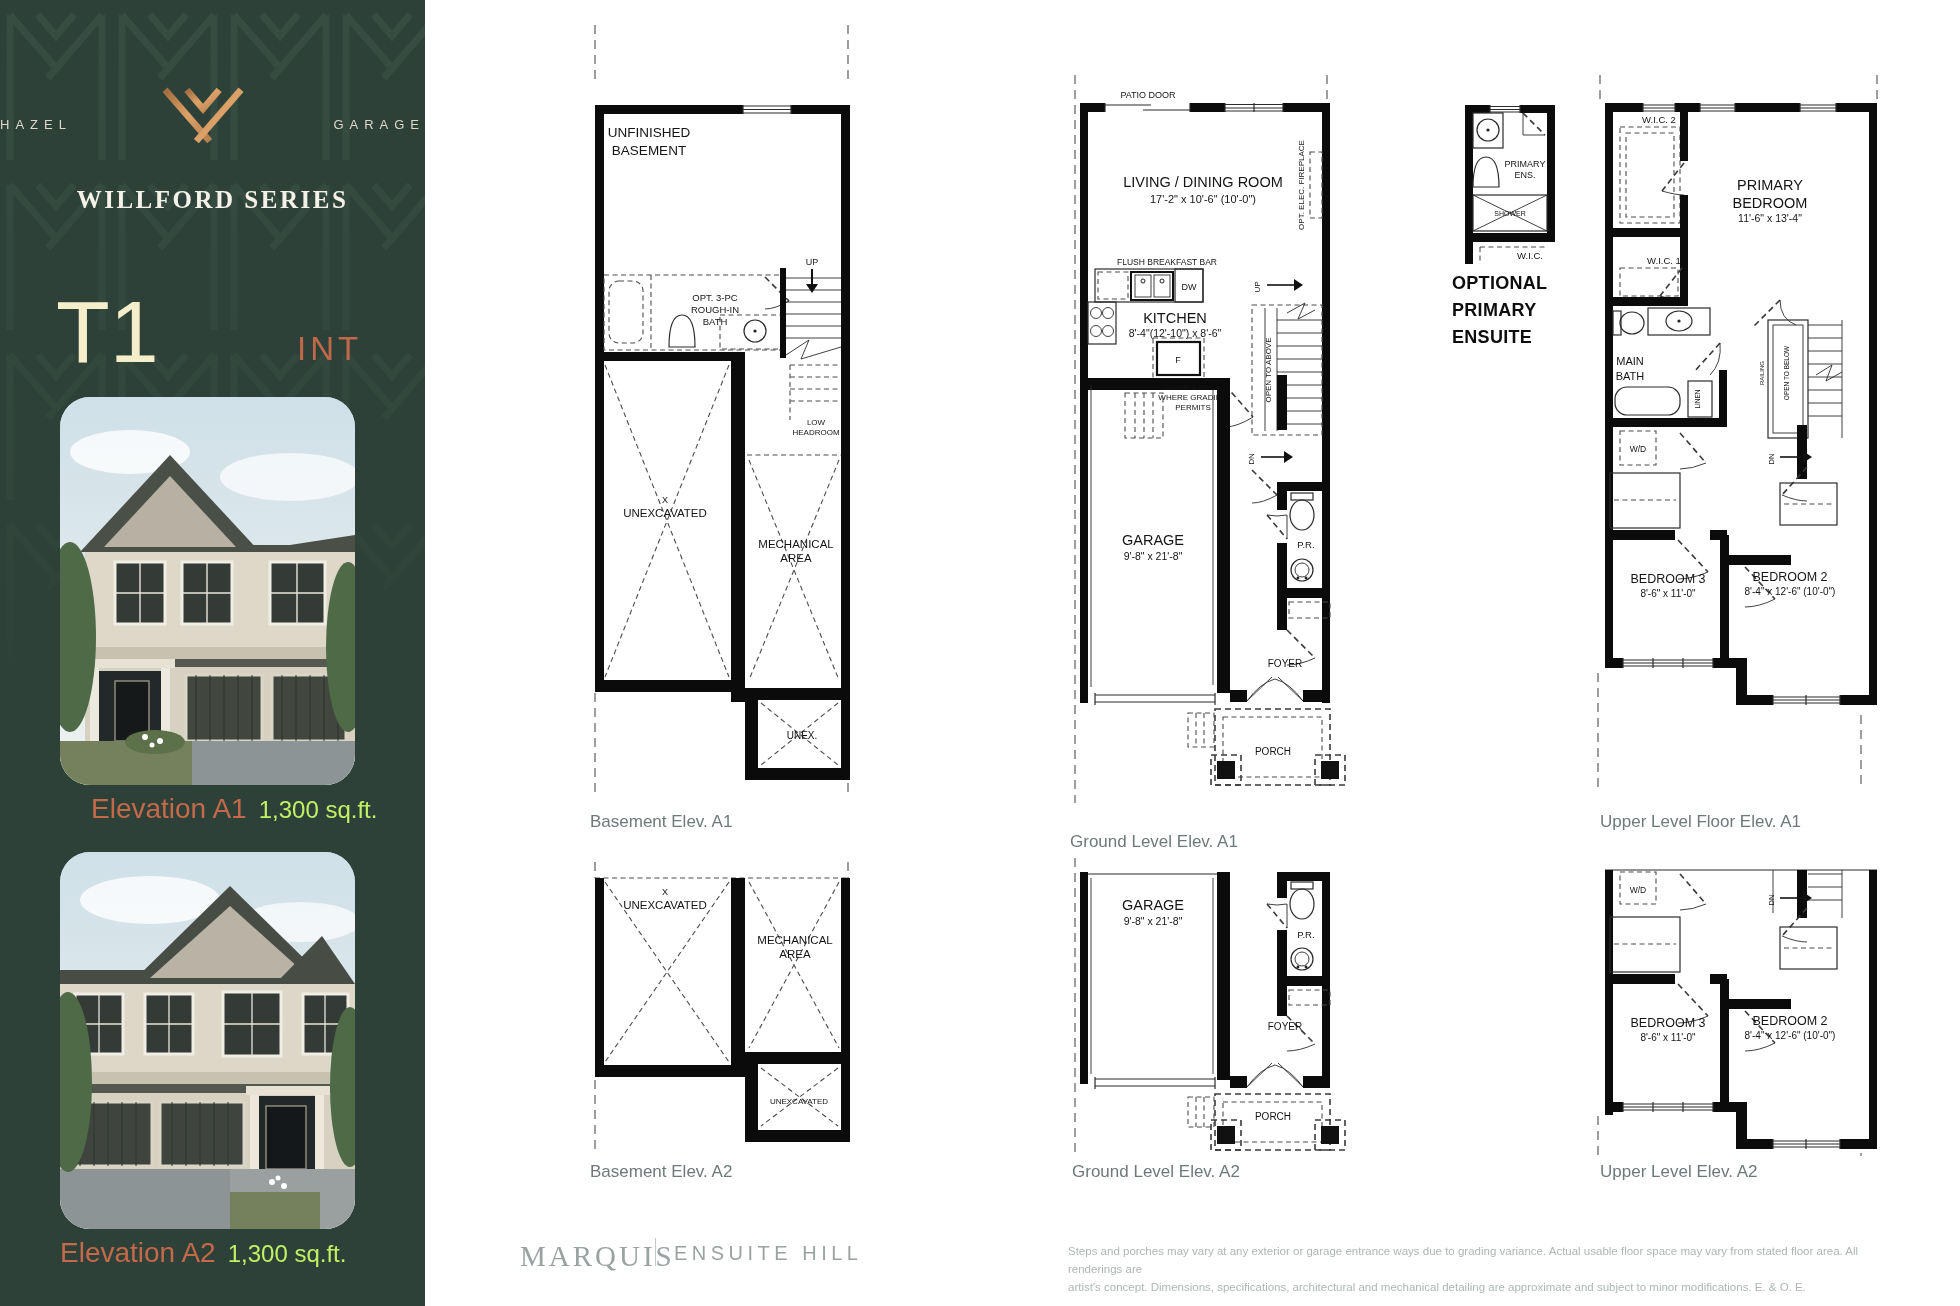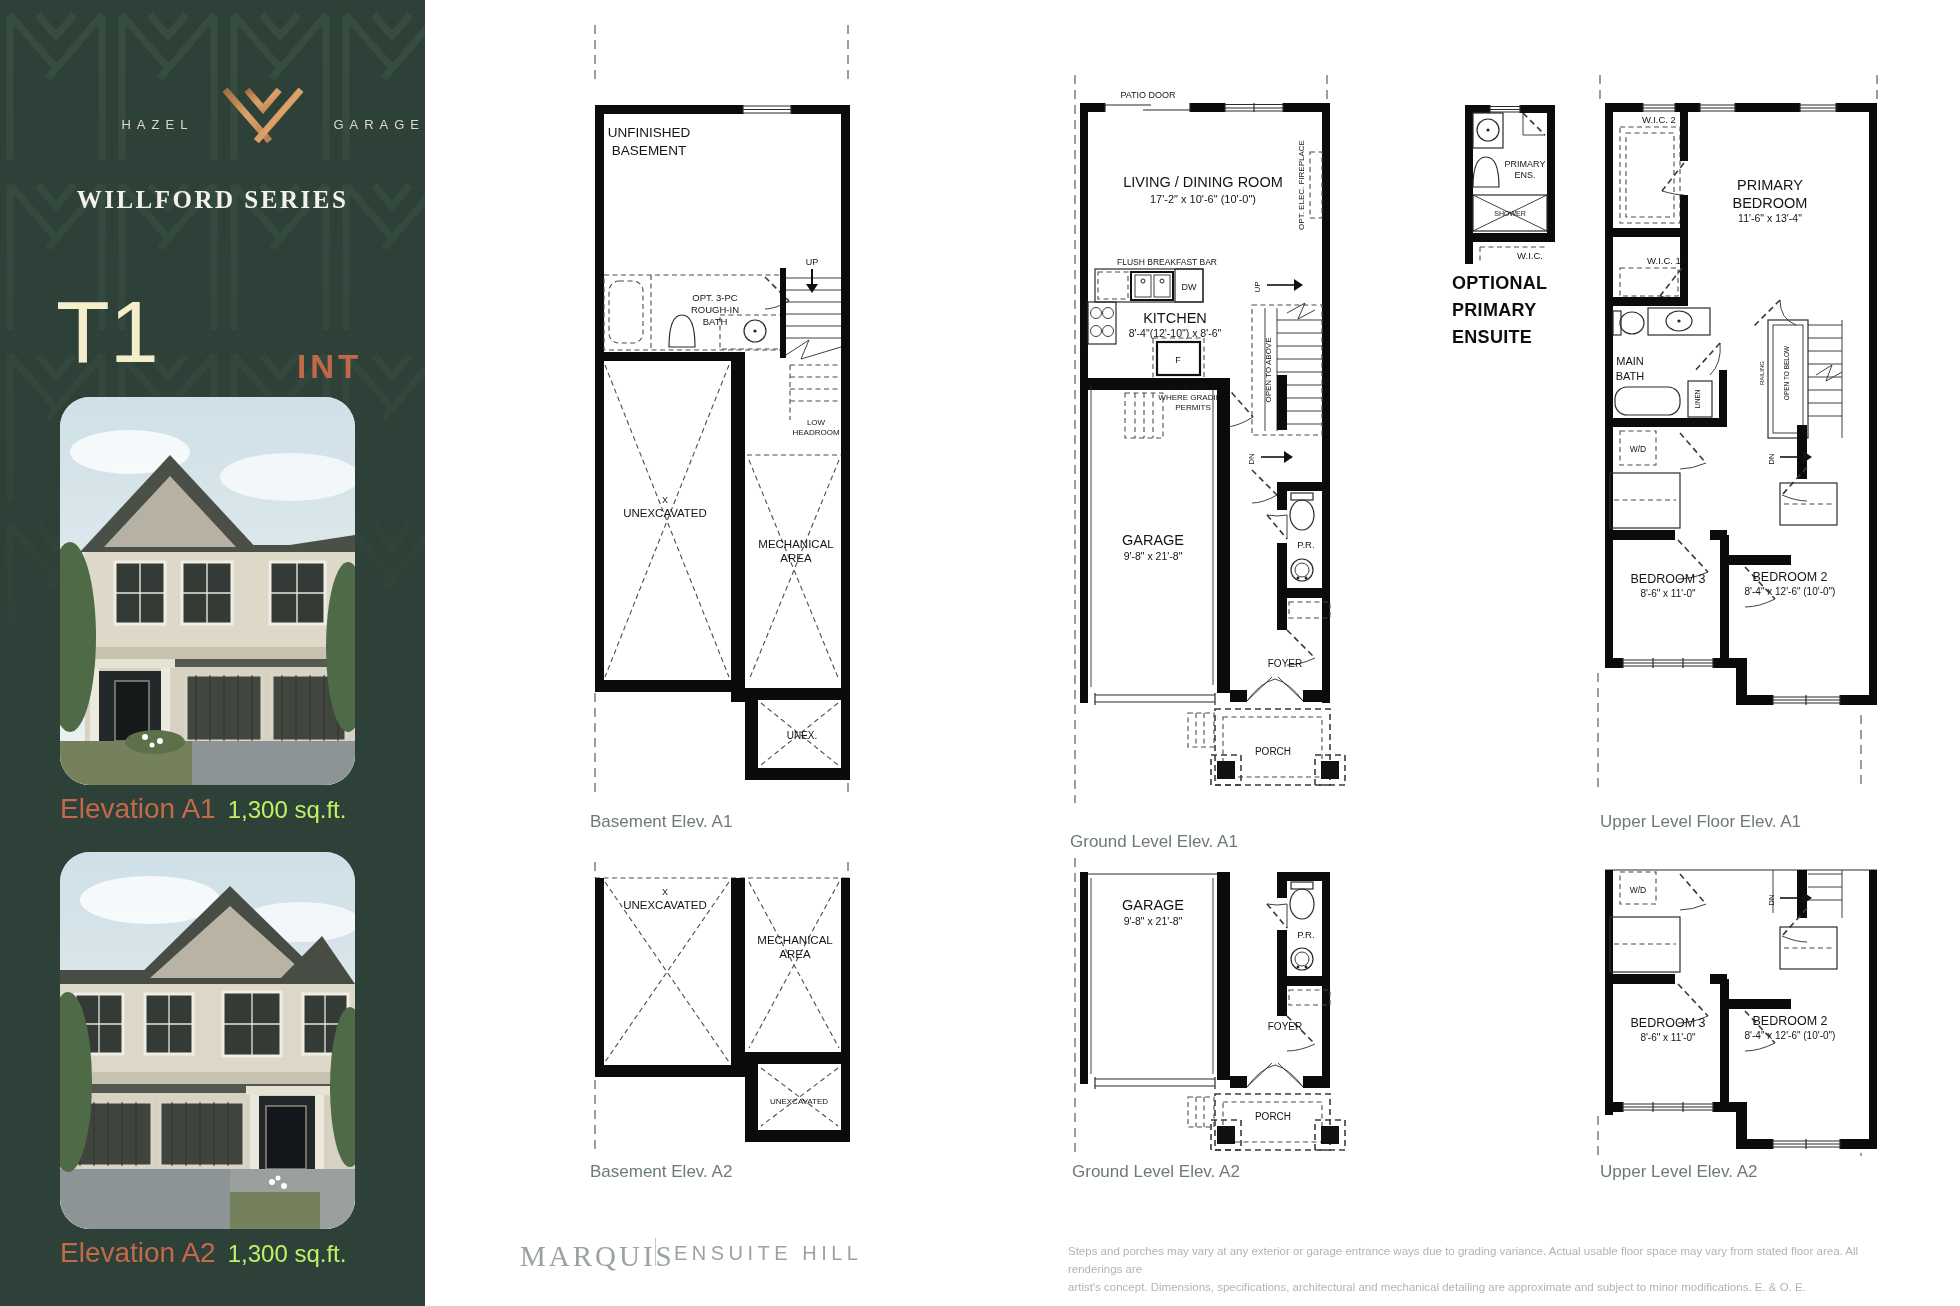--- a/index.html
+++ b/index.html
@@ -4,26 +4,26 @@
 <style>
   html,body{margin:0;padding:0;background:#ffffff;}
   .page{position:relative;width:1960px;height:1306px;background:#ffffff;
         font-family:"Liberation Sans",sans-serif;overflow:hidden;}
 
   
   .sidebar{position:absolute;left:0;top:0;width:425px;height:1306px;background:#2e4138;}
   .sb-pattern{position:absolute;left:0;top:0;}
   .sb-fade{position:absolute;left:0;top:0;width:425px;height:760px;
            background:linear-gradient(180deg,rgba(46,65,56,0) 0%,rgba(46,65,56,.55) 55%,#2e4138 92%);}
-  .logo-row{position:absolute;left:0;top:86px;width:425px;display:flex;align-items:center;justify-content:flex-end;gap:22px;}
+  .logo-row{position:absolute;left:0;top:86px;width:425px;display:flex;align-items:center;justify-content:space-between;gap:22px;}
   .brand-word{color:#ddd8ca;font-size:13px;letter-spacing:6px;font-weight:400;}
   .series{position:absolute;left:0;top:186px;width:425px;text-align:center;color:#f4f2e8;
           font-family:"Liberation Serif",serif;font-size:25px;letter-spacing:2.5px;font-weight:600;}
   .model{position:absolute;left:56px;top:288px;color:#f4eecb;font-size:88px;font-weight:500;line-height:1;}
-  .model-type{position:absolute;left:297px;top:330px;color:#c0684a;font-size:33px;letter-spacing:4px;font-weight:700;margin-top:18px;}
+  .model-type{position:absolute;left:297px;top:330px;color:#c0684a;font-size:33px;letter-spacing:4px;font-weight:400;}
   .photo{position:absolute;left:60px;width:295px;border-radius:30px;overflow:hidden;background:#cfd8d8;}
   .photo-a1{top:397px;height:388px;}
   .photo-a2{top:852px;height:377px;}
   .elev-label{position:absolute;left:60px;display:flex;align-items:baseline;gap:12px;white-space:nowrap;}
   .elev-name{color:#c4694a;font-size:28px;font-weight:400;}
   .elev-sqft{color:#bef264;font-size:24px;font-weight:400;}
 
   
   .plan{position:absolute;}
   .plan text{font-family:"Liberation Sans",sans-serif;fill:#141414;}
@@ -136,21 +136,21 @@
         <rect x="0" y="344" width="132" height="44" fill="#75815c"></rect>
         <rect x="132" y="344" width="163" height="44" fill="#8d9496"></rect>
         <ellipse cx="10" cy="240" rx="26" ry="95" fill="#4e6a47"></ellipse>
         <ellipse cx="288" cy="250" rx="22" ry="85" fill="#4e6a47"></ellipse>
         <ellipse cx="95" cy="345" rx="30" ry="12" fill="#5c7049"></ellipse>
         <circle cx="85" cy="340" r="3" fill="#fff"></circle>
           <circle cx="100" cy="344" r="3" fill="#fff"></circle>
           <circle cx="92" cy="348" r="2.5" fill="#fff"></circle>
       </svg>
     </div>
-    <div class="elev-label" style="top:793px;">
+    <div class="elev-label" style="top:793px;margin-left:31px;">
       <span class="elev-name">Elevation A1</span>
       <span class="elev-sqft">1,300 sq.ft.</span>
     </div>
 
     <div class="photo photo-a2">
       <svg width="295" height="377" viewBox="0 0 295 377">
         <rect width="295" height="377" fill="url(#sky1)"></rect>
         <ellipse cx="90" cy="48" rx="70" ry="24" fill="#ffffff" opacity=".8"></ellipse>
         <ellipse cx="240" cy="70" rx="60" ry="20" fill="#ffffff" opacity=".7"></ellipse>
         <rect x="0" y="118" width="90" height="14" fill="#474c45"></rect>

